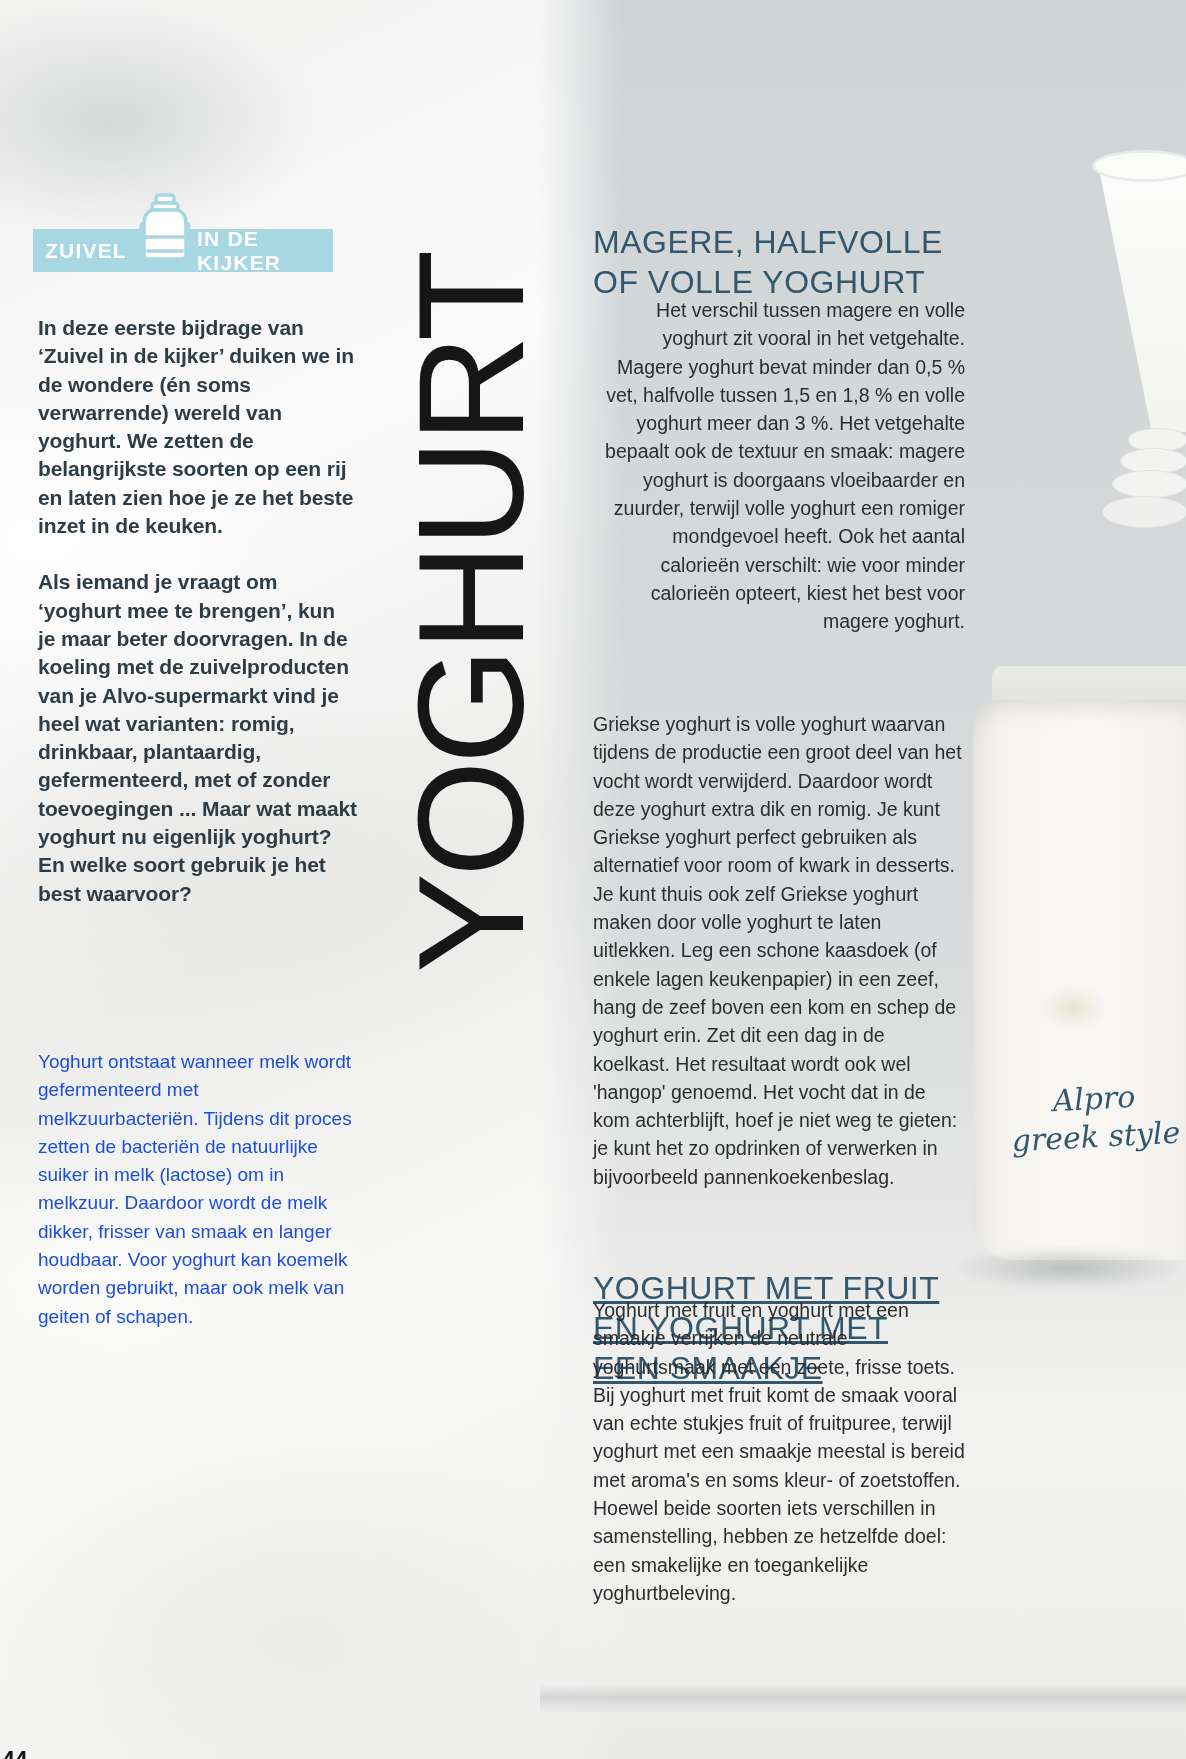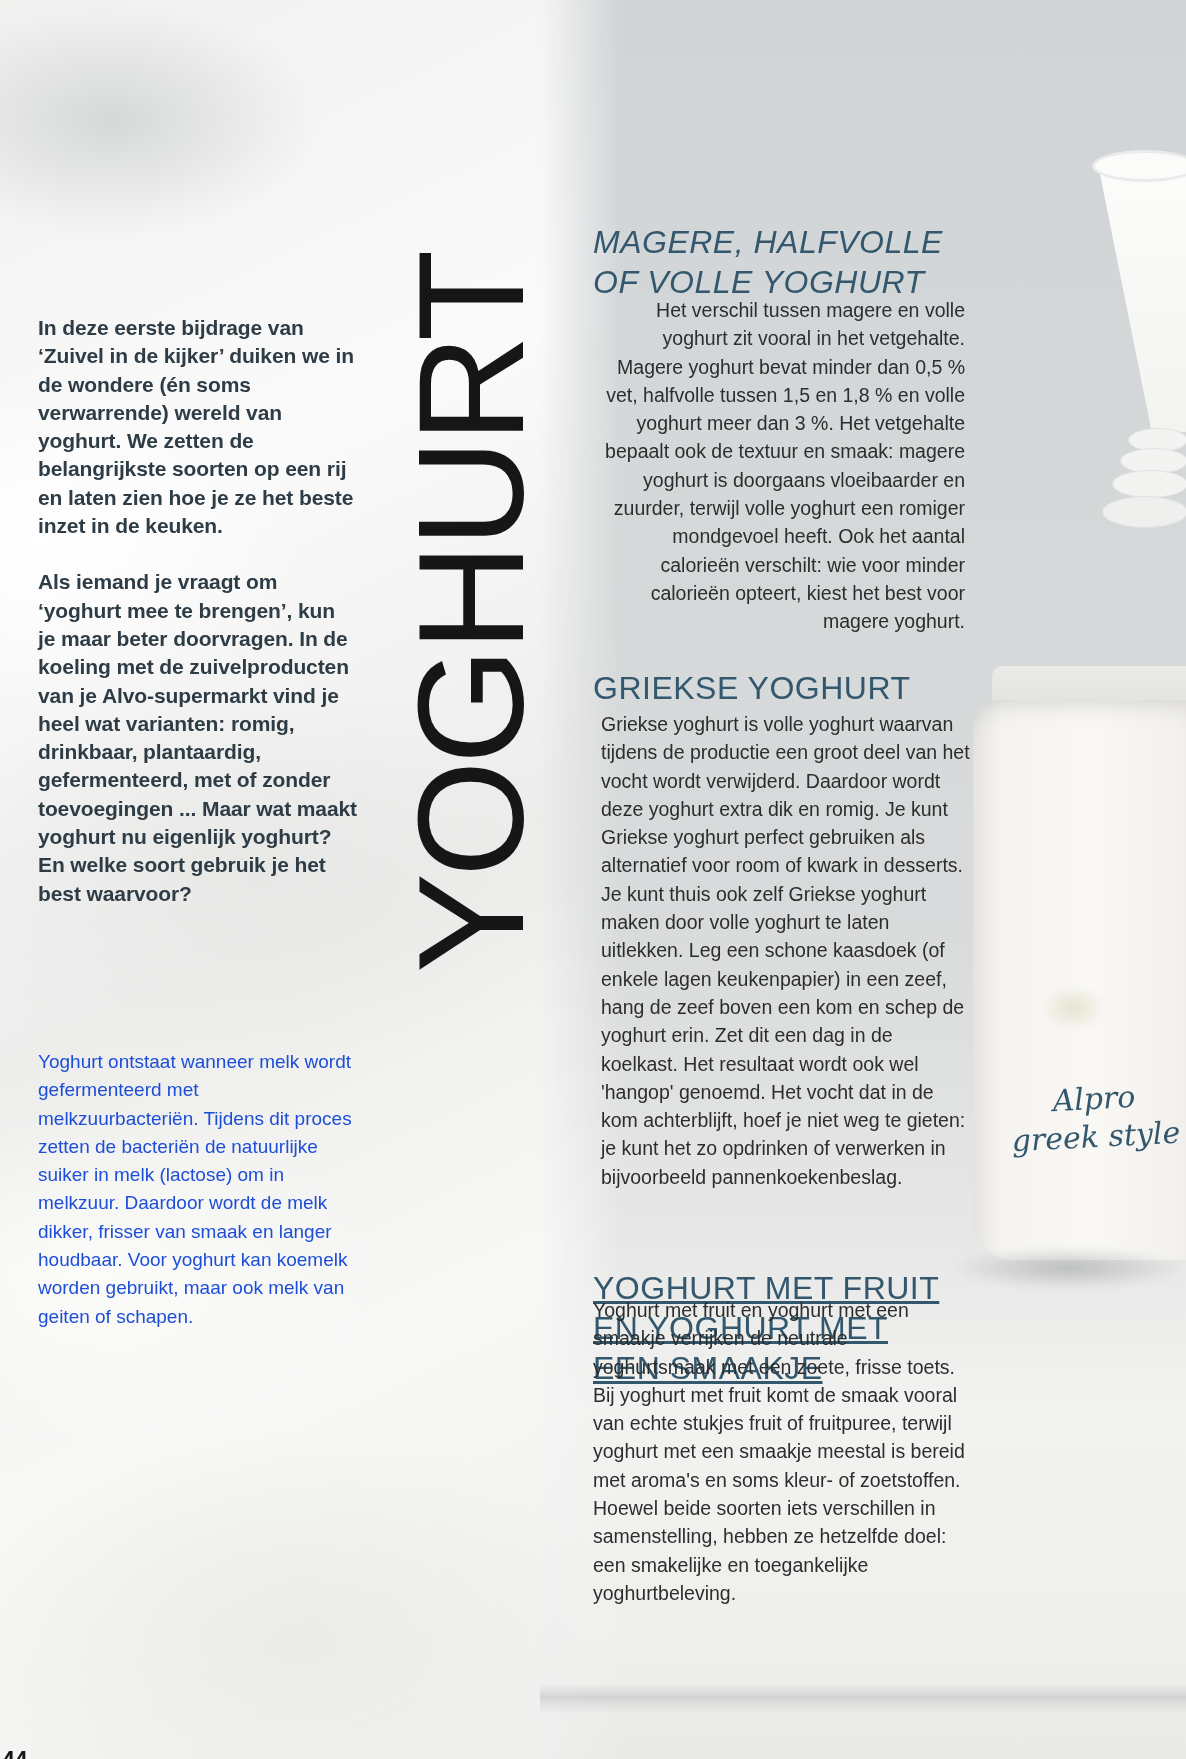--- a/index.html
+++ b/index.html
@@ -71,22 +71,22 @@
     font-size:19px;line-height:28.3px;color:#1d4ed8;}
   
   .vtitle{position:absolute;left:404px;top:973px;width:775px;height:134px;
     transform:rotate(-90deg);transform-origin:0 0;
     font-size:150px;line-height:134px;letter-spacing:-4px;color:#161616;font-weight:400;white-space:nowrap;}
   
   .rhead{position:absolute;left:593px;width:380px;
     font-size:32px;line-height:40px;font-weight:300;letter-spacing:.5px;color:#33576d;white-space:pre-line;}
   .rbody{position:absolute;left:593px;width:372px;
     font-size:19.5px;line-height:28.3px;color:#2c2d2e;}
-  .s1h{top:222px;font-style:italic;} .s1b{top:296px;text-align:right;}
-  .s2h{top:668px;} .s2b{top:710px;margin-left:8px;}
+  .s1h{top:222px;} .s1b{top:296px;text-align:right;}
+  .s2h{top:668px;} .s2b{top:710px;}
   .s3h{top:1268px;text-decoration:underline;} .s3b{top:1296px;}
   
   .pagenum{position:absolute;left:2px;top:1747px;font-size:23px;font-weight:bold;color:#141414;}
 </style>
 </head>
 <body>
 
 <div class="page">
 
   <div class="bg-left"></div>
@@ -104,35 +104,49 @@
 
   <div>
     <div class="jar-rim"></div>
     <div class="jar-body"></div>
     <div class="jar-smudge"></div>
     <div class="jar-shadow"></div>
     <div class="jar-label">Alpro
 greek style</div>
   </div>
 
+  <div class="badge">
+    <span class="lbl-left">ZUIVEL</span>
+    <svg class="can-icon" viewBox="0 0 52 72">
+      <g fill="#ffffff" stroke="#a7d7e3" stroke-width="3.5" stroke-linejoin="round" stroke-linecap="round">
+        <rect x="17" y="2" width="18" height="8" rx="3"></rect>
+        <rect x="13" y="10" width="26" height="7" rx="3"></rect>
+        <path d="M13,17 C7,19 5,25 5,31 L5,62 a4,4 0 0 0 4,4 L43,66 a4,4 0 0 0 4,-4 L47,31 C47,25 45,19 39,17 Z"></path>
+        <path d="M5,30 C1,31 1,39 5,40" fill="none"></path>
+        <path d="M47,30 C51,31 51,39 47,40" fill="none"></path>
+        <line x1="5" y1="44" x2="47" y2="44"></line>
+        <line x1="9" y1="58" x2="43" y2="58"></line>
+      </g>
+    </svg>
+    <span class="lbl-right">IN DE KIJKER</span>
+  </div>
 
   <div class="intro">
     <p>In deze eerste bijdrage van ‘Zuivel in de kijker’ duiken we in de wondere (én soms verwarrende) wereld van yoghurt. We zetten de belangrijkste soorten op een rij en laten zien hoe je ze het beste inzet in de keuken.</p>
     <p>Als iemand je vraagt om ‘yoghurt mee te brengen’, kun je maar beter doorvragen. In de koeling met de zuivelproducten van je Alvo-supermarkt vind je heel wat varianten: romig, drinkbaar, plantaardig, gefermenteerd, met of zonder toevoegingen ... Maar wat maakt yoghurt nu eigenlijk yoghurt? En welke soort gebruik je het best waarvoor?</p>
   </div>
 
   <div class="left-body">Yoghurt ontstaat wanneer melk wordt gefermenteerd met melkzuurbacteriën. Tijdens dit proces zetten de bacteriën de natuurlijke suiker in melk (lactose) om in melkzuur. Daardoor wordt de melk dikker, frisser van smaak en langer houdbaar. Voor yoghurt kan koemelk worden gebruikt, maar ook melk van geiten of schapen.</div>
 
   <div class="vtitle">YOGHURT</div>
 
   <div class="rhead s1h">MAGERE, HALFVOLLE
 OF VOLLE YOGHURT</div>
   <div class="rbody s1b">Het verschil tussen magere en volle yoghurt zit vooral in het vetgehalte. Magere yoghurt bevat minder dan 0,5 % vet, halfvolle tussen 1,5 en 1,8 % en volle yoghurt meer dan 3 %. Het vetgehalte bepaalt ook de textuur en smaak: magere yoghurt is doorgaans vloeibaarder en zuurder, terwijl volle yoghurt een romiger mondgevoel heeft. Ook het aantal calorieën verschilt: wie voor minder calorieën opteert, kiest het best voor magere yoghurt.</div>
 
-  <div class="rhead s2h">GRIEKSE YOGHURT</div>
   <div class="rbody s2b">Griekse yoghurt is volle yoghurt waarvan tijdens de productie een groot deel van het vocht wordt verwijderd. Daardoor wordt deze yoghurt extra dik en romig. Je kunt Griekse yoghurt perfect gebruiken als alternatief voor room of kwark in desserts. Je kunt thuis ook zelf Griekse yoghurt maken door volle yoghurt te laten uitlekken. Leg een schone kaasdoek (of enkele lagen keukenpapier) in een zeef, hang de zeef boven een kom en schep de yoghurt erin. Zet dit een dag in de koelkast. Het resultaat wordt ook wel 'hangop' genoemd. Het vocht dat in de kom achterblijft, hoef je niet weg te gieten: je kunt het zo opdrinken of verwerken in bijvoorbeeld pannenkoekenbeslag.</div>
 
   <div class="rhead s3h">YOGHURT MET FRUIT
 EN YOGHURT MET
 EEN SMAAKJE</div>
   <div class="rbody s3b">Yoghurt met fruit en yoghurt met een smaakje verrijken de neutrale yoghurtsmaak met een zoete, frisse toets. Bij yoghurt met fruit komt de smaak vooral van echte stukjes fruit of fruitpuree, terwijl yoghurt met een smaakje meestal is bereid met aroma's en soms kleur- of zoetstoffen. Hoewel beide soorten iets verschillen in samenstelling, hebben ze hetzelfde doel: een smakelijke en toegankelijke yoghurtbeleving.</div>
 
   <div class="pagenum">44</div>
 
 </div>

